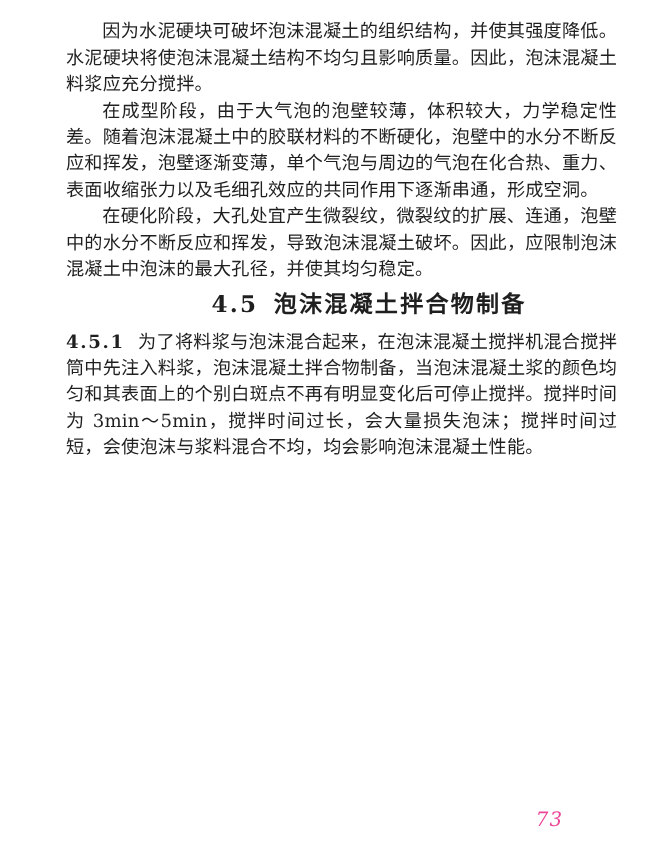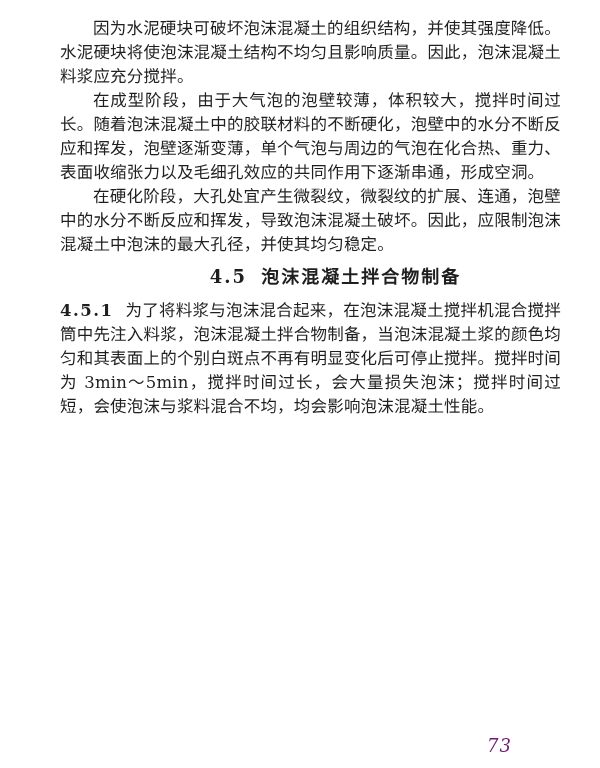--- a/index.html
+++ b/index.html
@@ -33,47 +33,47 @@
   }
   .clause-num {
     font-weight: bold;
     letter-spacing: 1.5px;
     margin-right: 12px;
     white-space: nowrap;
   }
   .heading {
     margin: 8px 0 10px 0;
     padding-left: 50px;
-    font-size: 18px;
+    font-size: 21px;
     font-weight: bold;
     text-align: center;
     text-indent: 0;
     letter-spacing: 2px;
     line-height: 24px;
   }
   .heading-num {
     letter-spacing: 2px;
     margin-right: 14px;
     white-space: nowrap;
   }
   .page-number {
     position: absolute;
     top: 735px;
     right: 88px;
     font-size: 18px;
     font-style: italic;
     letter-spacing: 1px;
-    color: #701a75;
+    color: #ec4899;
   }
 </style>
 </head>
 <body>
 
 <div class="page" style="color: rgb(31, 31, 31); background: rgb(255, 255, 255);">
   <div class="content" id="content">
       <p>因为水泥硬块可破坏泡沫混凝土的组织结构，并使其强度降低。水泥硬块将使泡沫混凝土结构不均匀且影响质量。因此，泡沫混凝土料浆应充分搅拌。</p>
-      <p>在成型阶段，由于大气泡的泡壁较薄，体积较大，搅拌时间过长。随着泡沫混凝土中的胶联材料的不断硬化，泡壁中的水分不断反应和挥发，泡壁逐渐变薄，单个气泡与周边的气泡在化合热、重力、表面收缩张力以及毛细孔效应的共同作用下逐渐串通，形成空洞。</p>
+      <p>在成型阶段，由于大气泡的泡壁较薄，体积较大，力学稳定性差。随着泡沫混凝土中的胶联材料的不断硬化，泡壁中的水分不断反应和挥发，泡壁逐渐变薄，单个气泡与周边的气泡在化合热、重力、表面收缩张力以及毛细孔效应的共同作用下逐渐串通，形成空洞。</p>
       <p>在硬化阶段，大孔处宜产生微裂纹，微裂纹的扩展、连通，泡壁中的水分不断反应和挥发，导致泡沫混凝土破坏。因此，应限制泡沫混凝土中泡沫的最大孔径，并使其均匀稳定。</p>
       <h2 class="heading"><span class="heading-num">4.5</span><span>泡沫混凝土拌合物制备</span></h2>
       <p class="clause"><span class="clause-num">4.5.1</span><span>为了将料浆与泡沫混合起来，在泡沫混凝土搅拌机混合搅拌筒中先注入料浆，泡沫混凝土拌合物制备，当泡沫混凝土浆的颜色均匀和其表面上的个别白斑点不再有明显变化后可停止搅拌。搅拌时间为 3min～5min，搅拌时间过长，会大量损失泡沫；搅拌时间过短，会使泡沫与浆料混合不均，均会影响泡沫混凝土性能。</span></p>
     </div>
   <div class="page-number">73</div>
 </div>
 
 </body></html>

